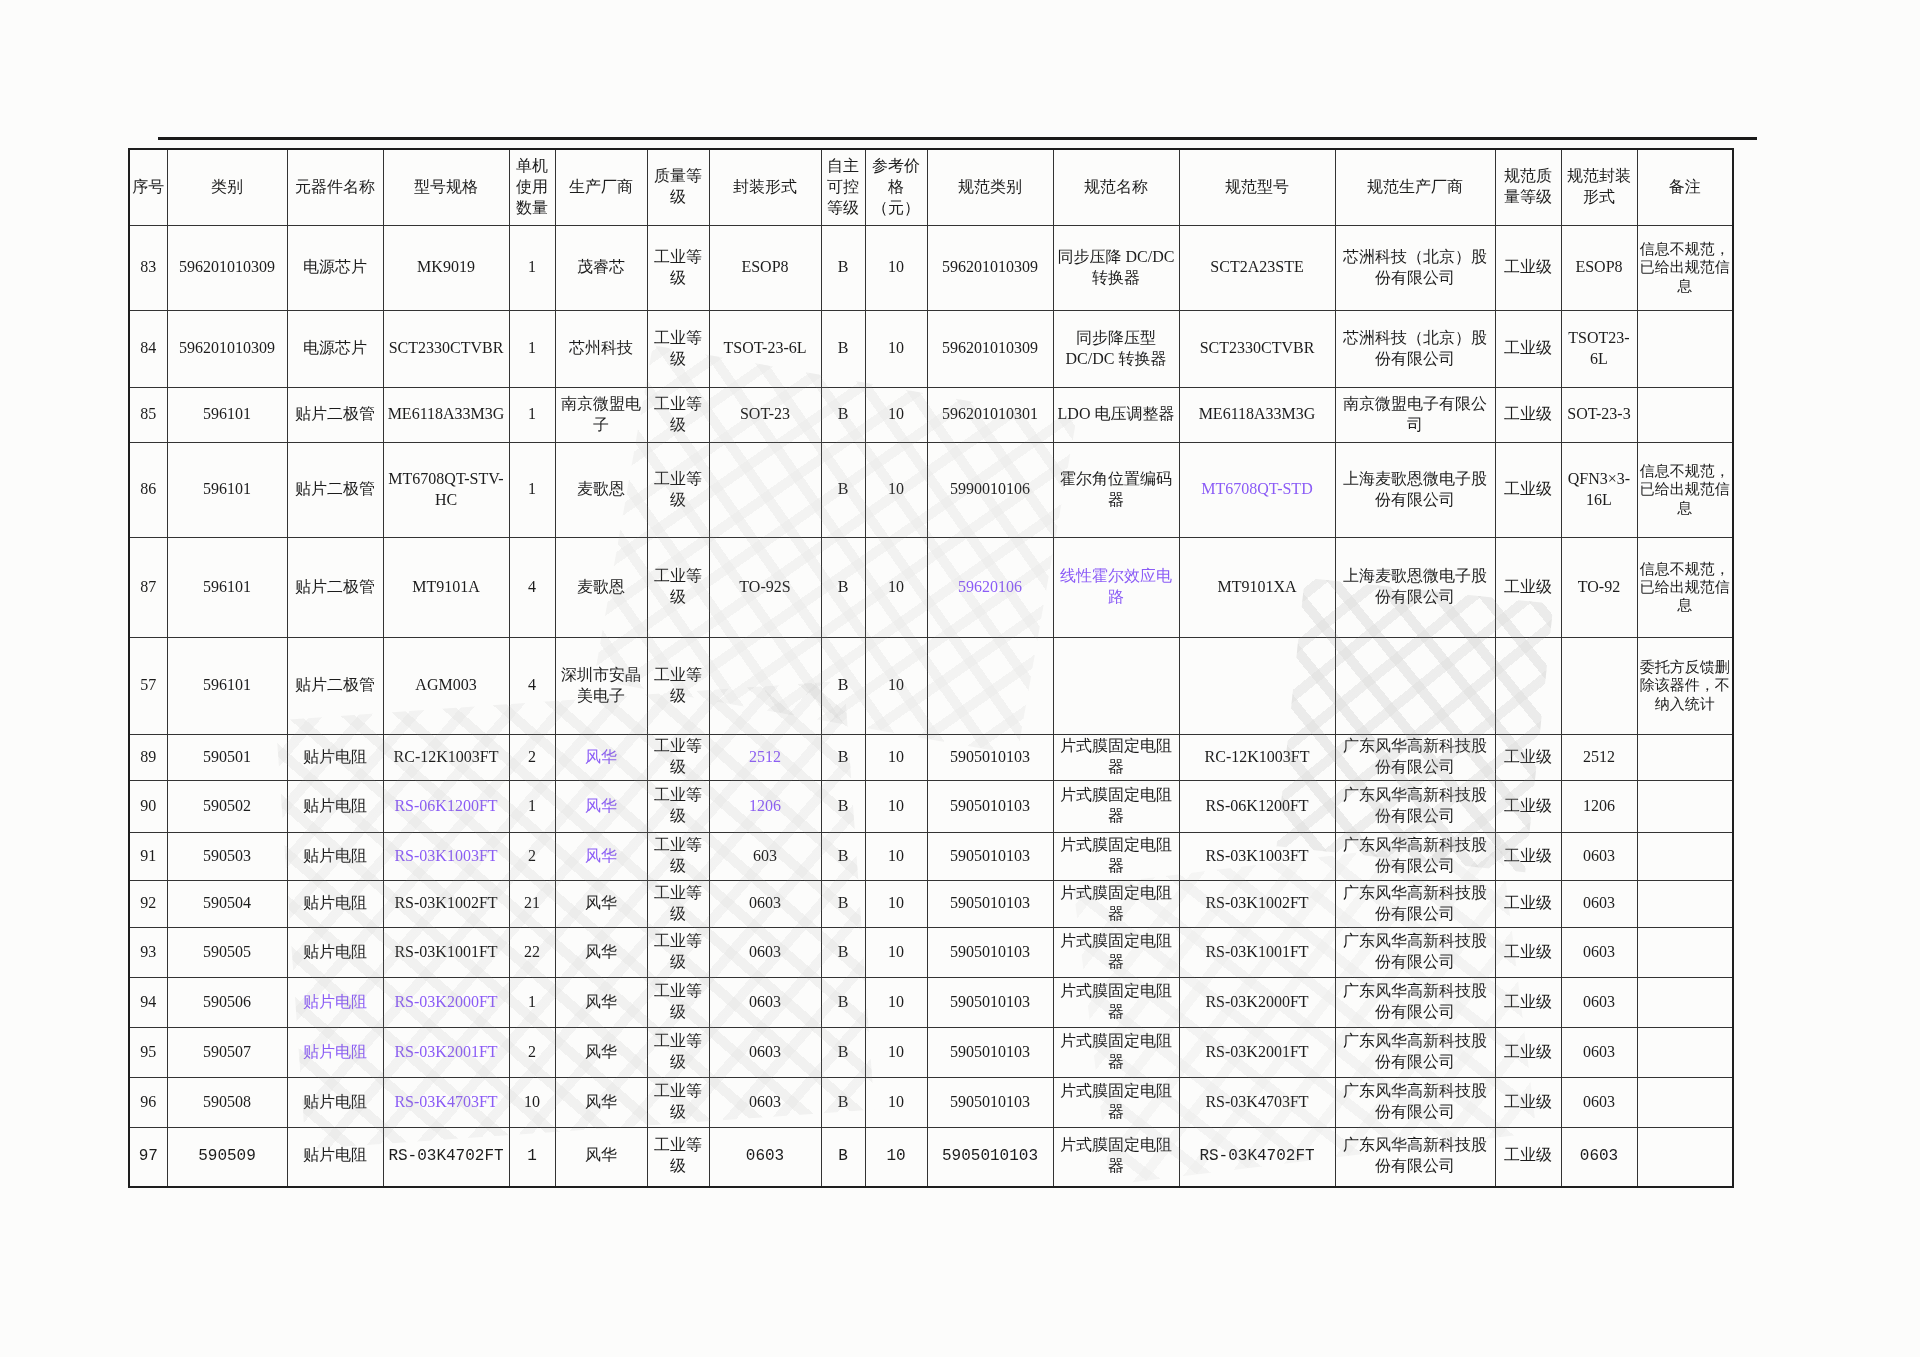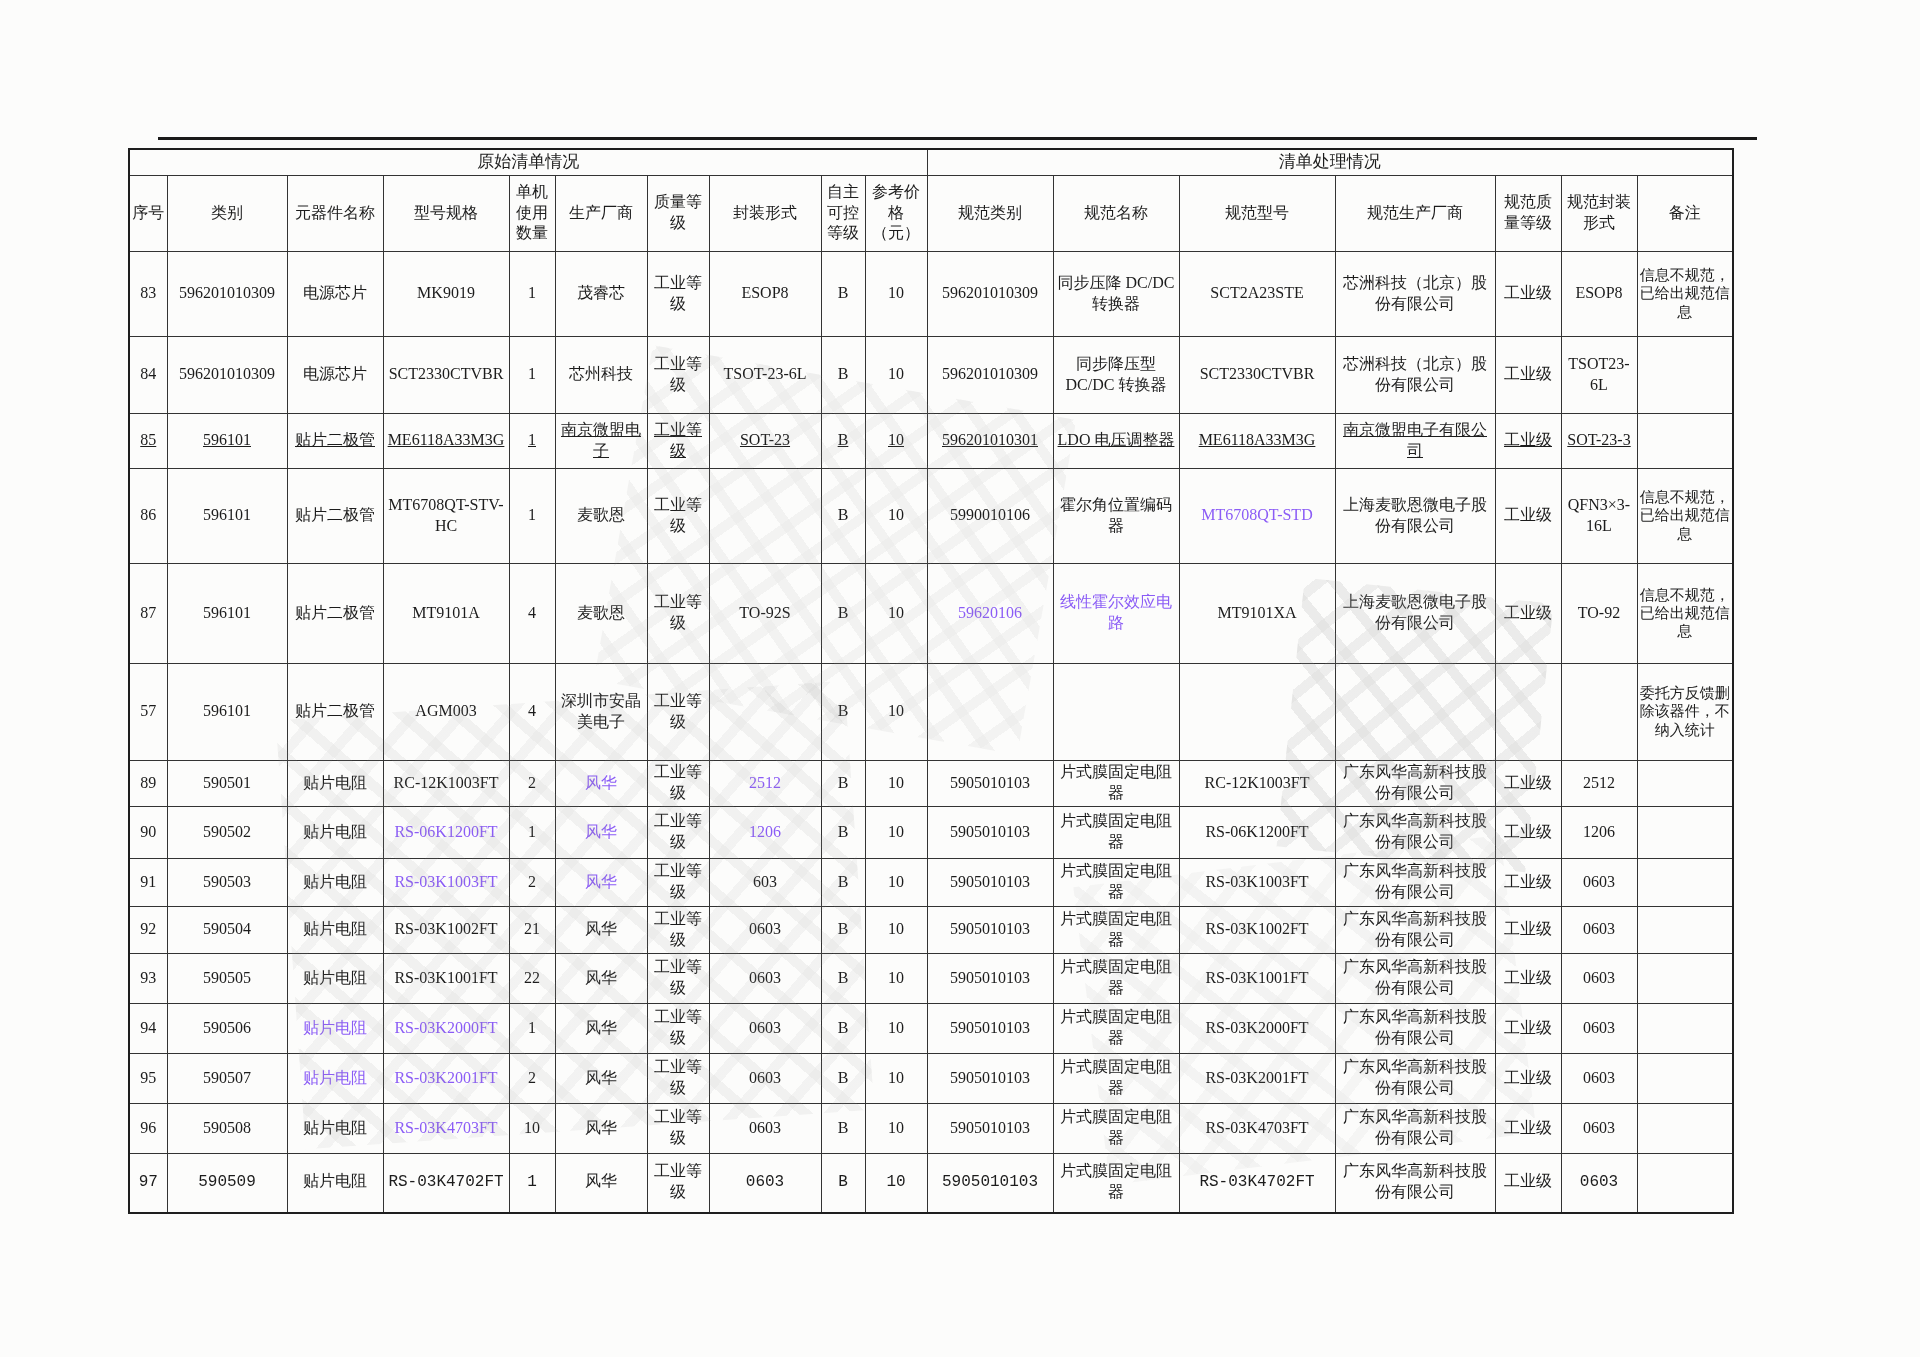--- a/index.html
+++ b/index.html
@@ -67,24 +67,20 @@
         <col style="width: 62px;">
         <col style="width: 126px;">
         <col style="width: 126px;">
         <col style="width: 156px;">
         <col style="width: 160px;">
         <col style="width: 66px;">
         <col style="width: 76px;">
         <col style="width: 96px;">
       </colgroup>
       <thead>
-        <tr style="height: 26px;">
-          <th colspan="10" class="section">原始清单情况</th>
-          <th colspan="7" class="section">清单处理情况</th>
-        </tr>
         <tr style="height: 76px;">
           <th>序号</th>
           <th>类别</th>
           <th>元器件名称</th>
           <th>型号规格</th>
           <th>单机使用数量</th>
           <th>生产厂商</th>
           <th>质量等级</th>
           <th>封装形式</th>
           <th>自主可控等级</th>
@@ -130,21 +126,21 @@
           <td>B</td>
           <td>10</td>
           <td>596201010309</td>
           <td>同步降压型 DC/DC 转换器</td>
           <td>SCT2330CTVBR</td>
           <td>芯洲科技（北京）股份有限公司</td>
           <td>工业级</td>
           <td>TSOT23-6L</td>
           <td class="remark"></td>
         </tr>
-        <tr style="height: 55px; text-decoration: underline;">
+        <tr style="height: 55px;">
           <td>85</td>
           <td>596101</td>
           <td>贴片二极管</td>
           <td>ME6118A33M3G</td>
           <td>1</td>
           <td>南京微盟电子</td>
           <td>工业等级</td>
           <td>SOT-23</td>
           <td>B</td>
           <td>10</td>

